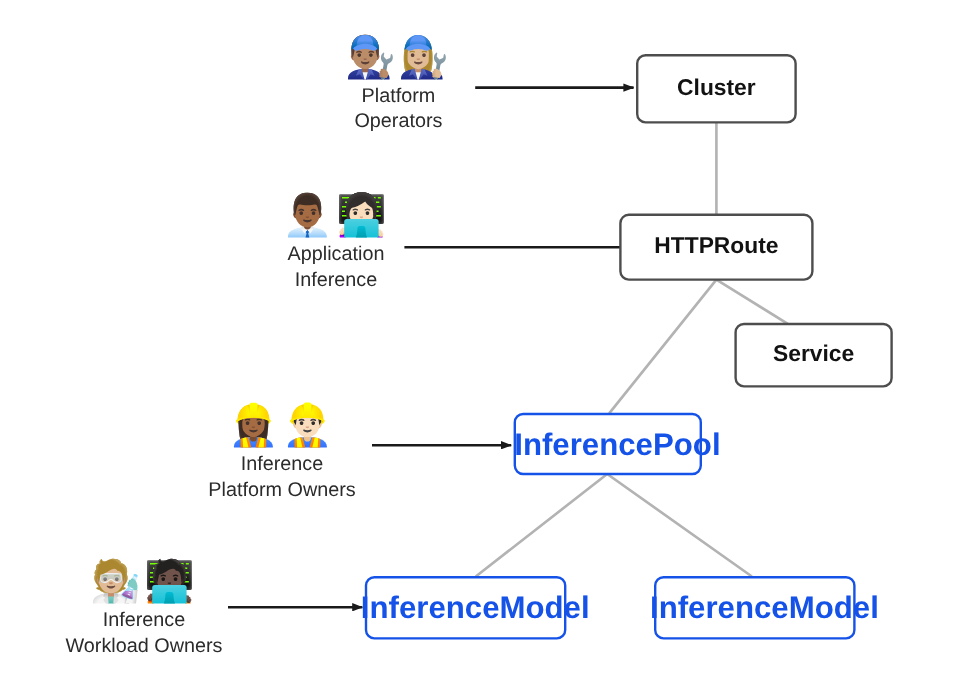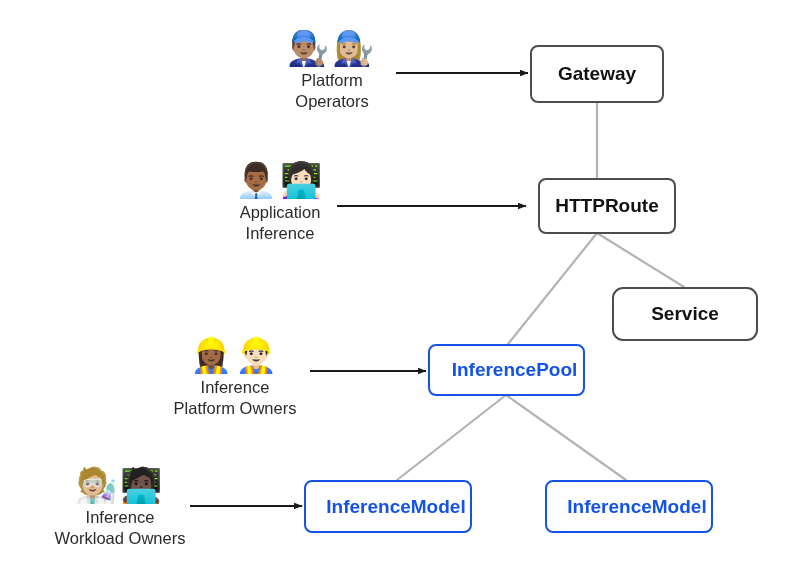--- a/index.html
+++ b/index.html
@@ -63,21 +63,21 @@
     text-align: center;
   }
   .node.gw {
     border: 2px solid #4d4d4d;
     color: #121212;
     font-size: 19px;
   }
   .node.blue {
     border: 2.5px solid #1552e8;
     color: #1552e8;
-    font-size: 19px;
+    font-size: 26px;
     padding-left: 16px;
   }
 </style>
 </head>
 <body>
 
 <div id="canvas">
 
   <svg id="edges" viewBox="0 0 800 572" xmlns="http://www.w3.org/2000/svg">
     <defs>
@@ -119,25 +119,25 @@
     <div class="persona-label">Inference
 Platform Owners</div>
   </div>
 
   <div class="persona" style="left:10px; top:465px;">
     <div class="persona-emojis">🧑🏼‍🔬🧑🏿‍💻</div>
     <div class="persona-label">Inference
 Workload Owners</div>
   </div>
 
-  <div class="node gw" style="left:530px; top:45px; width:134px; height:58px;">Gateway</div>
+  <div class="node gw" style="left:530px; top:45px; width:134px; height:58px;">Cluster</div>
 
-  <div class="node gw" style="left:538px; top:178px; width:138px; height:56px;">HTTPRoute</div>
+  <div class="node gw" style="left:516px; top:178px; width:162px; height:56px;">HTTPRoute</div>
 
-  <div class="node gw" style="left:612px; top:287px; width:146px; height:54px;border-radius:11px;">Service</div>
+  <div class="node gw" style="left:612px; top:269px; width:132px; height:54px;">Service</div>
 
   <div class="node blue" style="left:428px; top:344px; width:157px; height:52px;">InferencePool</div>
 
   <div class="node blue" style="left:304px; top:480px; width:168px; height:53px;">InferenceModel</div>
 
   <div class="node blue" style="left:545px; top:480px; width:168px; height:53px;">InferenceModel</div>
 
 </div>
 
 </body></html>

